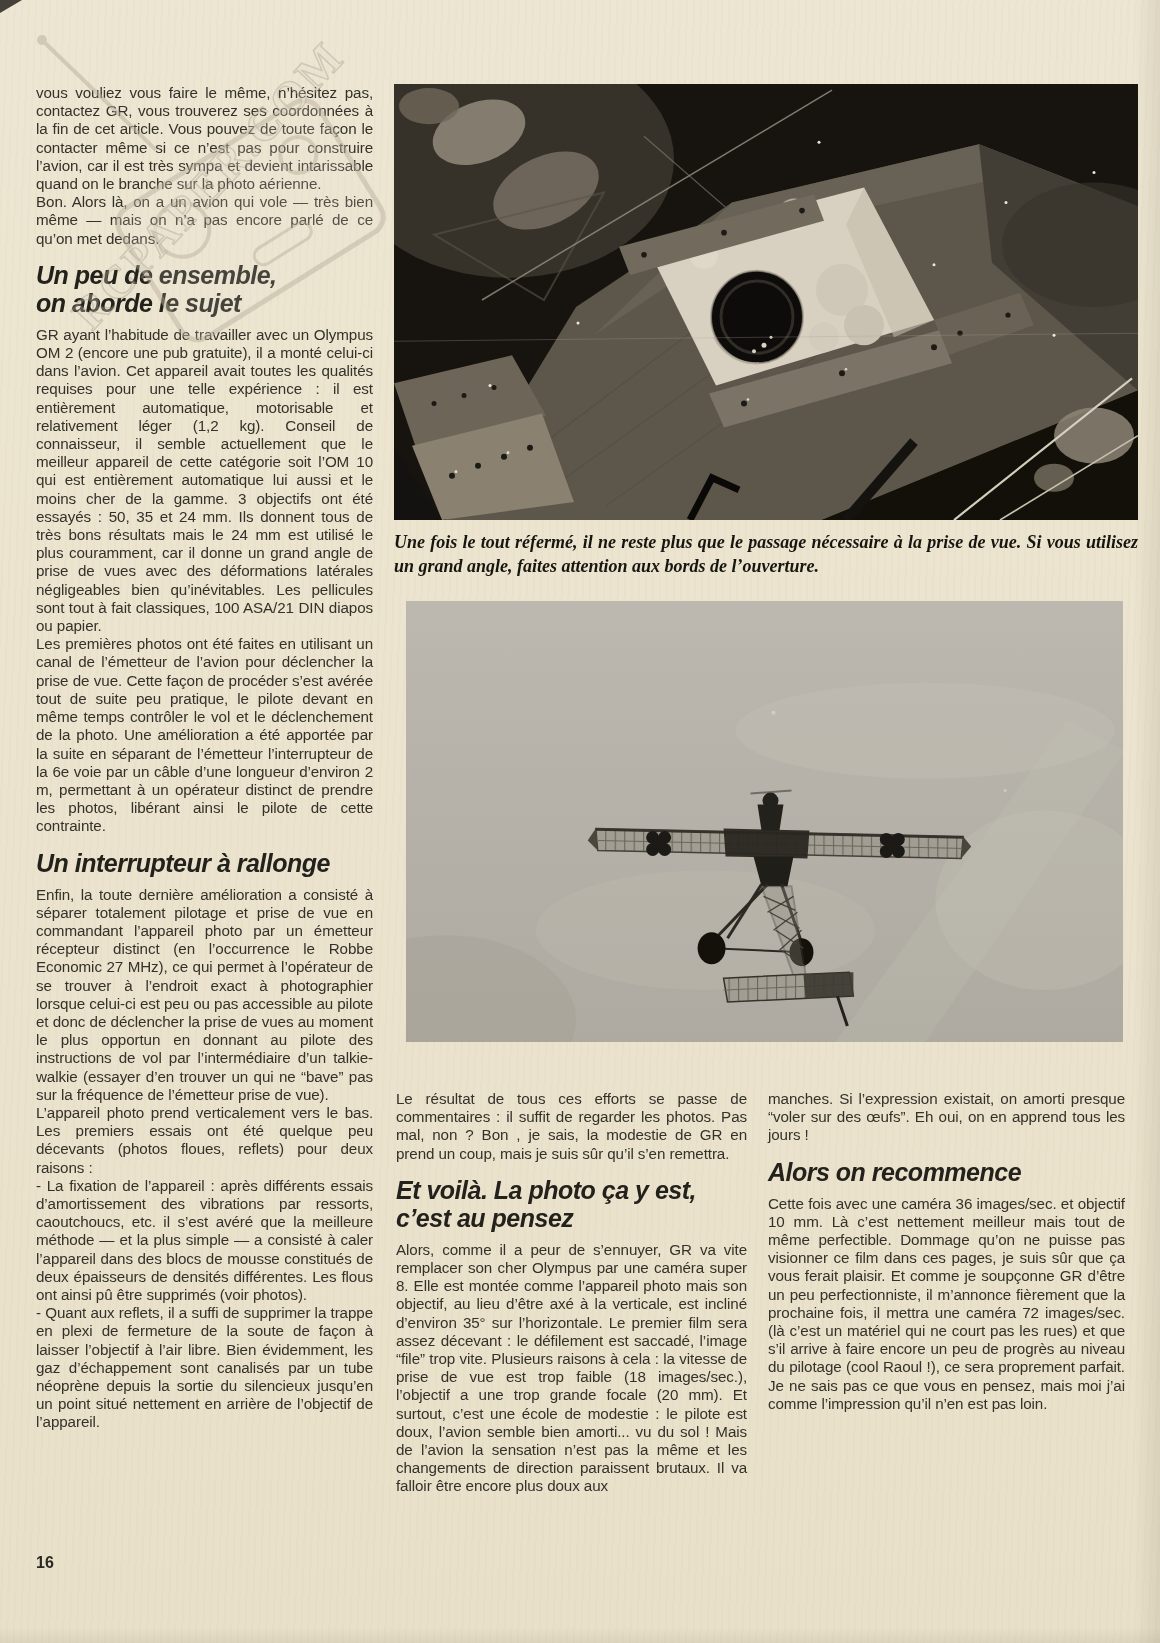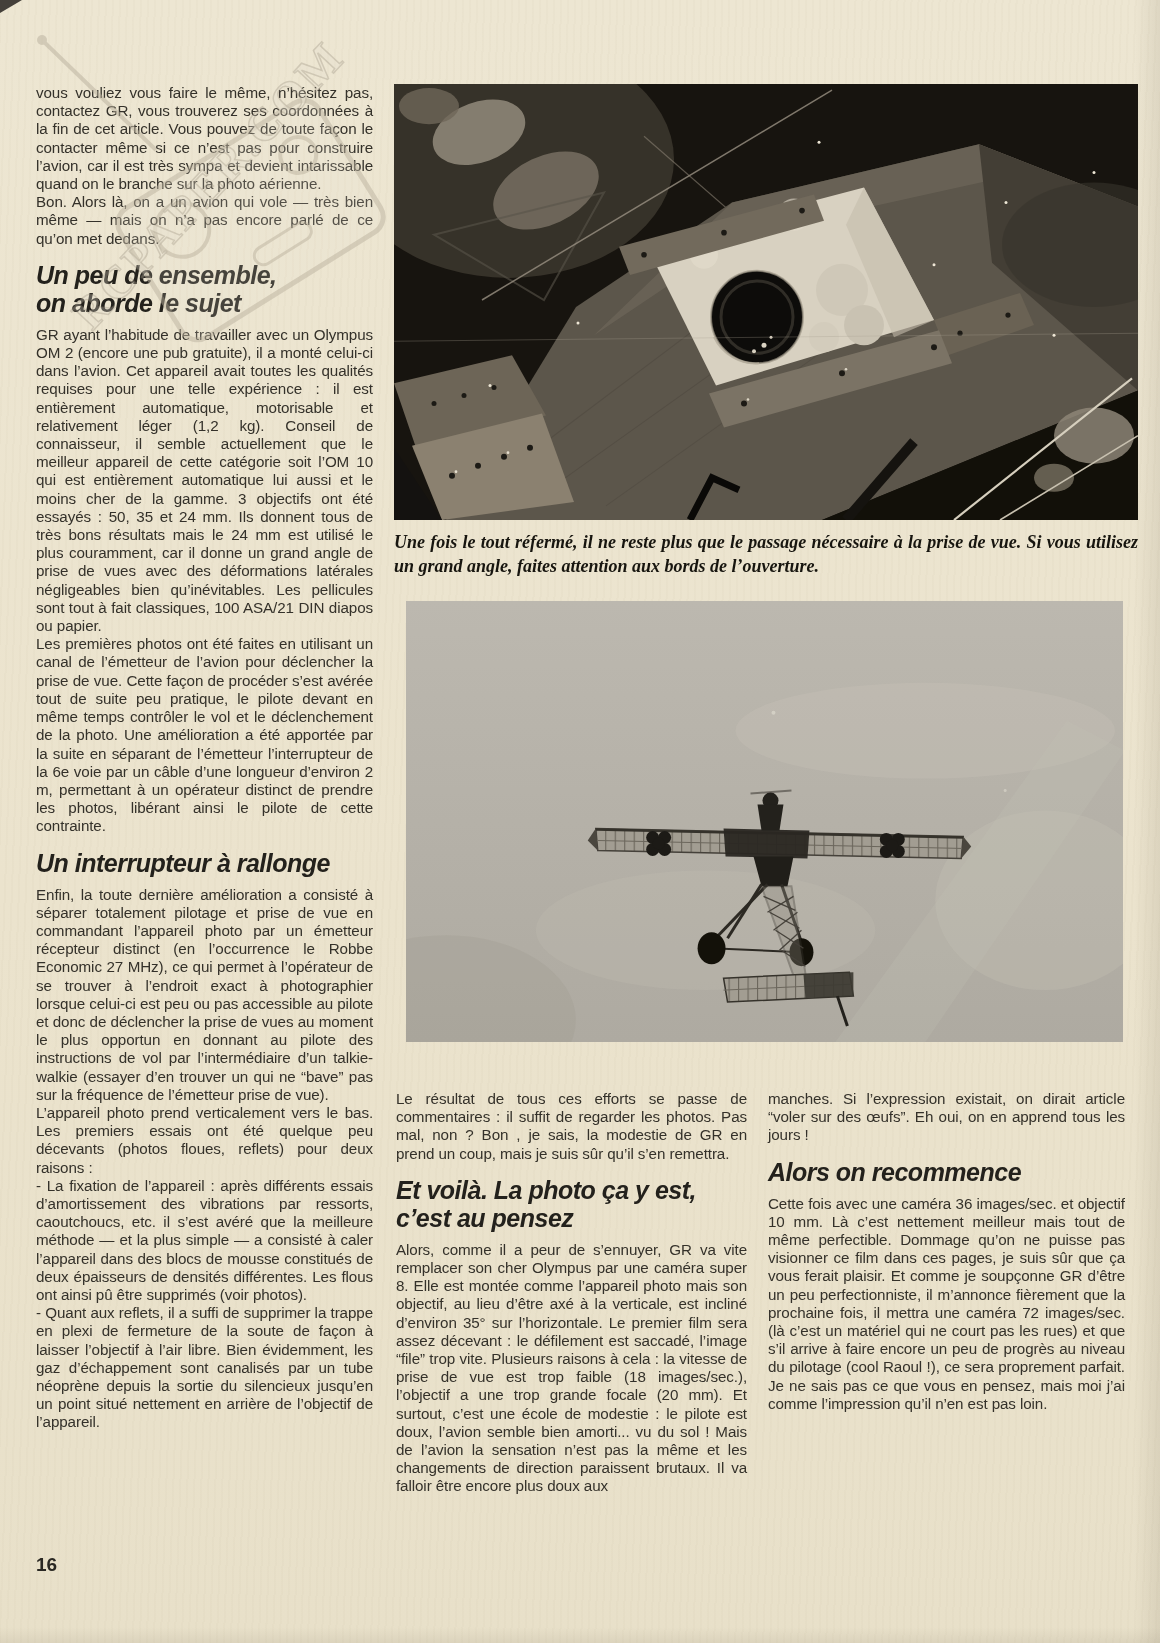--- a/index.html
+++ b/index.html
@@ -21,21 +21,21 @@
   .col{position:absolute;text-align:justify;font-size:15.2px;line-height:18.2px;
     letter-spacing:-0.1px;color:#34312a;}
   .col p{margin:0;}
   .heading{font-style:italic;font-weight:bold;font-size:25px;line-height:28px;
     letter-spacing:-0.5px;color:#23211c;margin:13px 0 9px 0;text-align:left;}
   .heading span{display:block;}
   .caption{position:absolute;font-family:"Liberation Serif", serif;font-style:italic;
     font-weight:bold;font-size:18px;line-height:24px;color:#17150f;text-align:justify;}
   .photo{position:absolute;overflow:hidden;background:#171410;}
   .photo svg{display:block;width:100%;height:100%;}
-  .page-number{position:absolute;left:36px;top:1554px;font-weight:bold;font-size:19px;
+  .page-number{position:absolute;left:36px;top:1554px;font-weight:bold;font-size:16px;
     color:#2a2823;letter-spacing:0;}
   .watermark{position:absolute;left:26px;top:26px;width:390px;height:350px;
     opacity:0.5;pointer-events:none;z-index:5;}
   .colwrap{z-index:1;}
 </style>
 </head>
 <body>
 
 <div class="page">
 
@@ -222,21 +222,21 @@
   <div class="col colwrap" style="left:396px;top:1090px;width:351px;">
     <p>Le résultat de tous ces efforts se passe de commentaires : il suffit de regarder les photos. Pas mal, non ? Bon , je sais, la modestie de GR en prend un coup, mais je suis sûr qu’il s’en remettra.</p>
     <div class="heading">
       <span>Et voilà. La photo ça y est,</span>
       <span>c’est au pensez</span>
     </div>
     <p>Alors, comme il a peur de s’ennuyer, GR va vite remplacer son cher Olympus par une caméra super 8. Elle est montée comme l’appareil photo mais son objectif, au lieu d’être axé à la verticale, est incliné d’environ 35° sur l’horizontale. Le premier film sera assez décevant : le défilement est saccadé, l’image “file” trop vite. Plusieurs raisons à cela : la vitesse de prise de vue est trop faible (18 images/sec.), l’objectif a une trop grande focale (20 mm). Et surtout, c’est une école de modestie : le pilote est doux, l’avion semble bien amorti... vu du sol ! Mais de l’avion la sensation n’est pas la même et les changements de direction paraissent brutaux. Il va falloir être encore plus doux aux</p>
   </div>
 
   <div class="col colwrap" style="left:768px;top:1090px;width:357px;">
-    <p>manches. Si l’expression existait, on dirait article “voler sur des œufs”. Eh oui, on en apprend tous les jours !</p>
+    <p>manches. Si l’expression existait, on amorti presque “voler sur des œufs”. Eh oui, on en apprend tous les jours !</p>
     <div class="heading">
       <span>Alors on recommence</span>
     </div>
     <p>Cette fois avec une caméra 36 images/sec. et objectif 10 mm. Là c’est nettement meilleur mais tout de même perfectible. Dommage qu’on ne puisse pas visionner ce film dans ces pages, je suis sûr que ça vous ferait plaisir. Et comme je soupçonne GR d’être un peu perfectionniste, il m’annonce fièrement que la prochaine fois, il mettra une caméra 72 images/sec. (là c’est un matériel qui ne court pas les rues) et que s’il arrive à faire encore un peu de progrès au niveau du pilotage (cool Raoul !), ce sera proprement parfait. Je ne sais pas ce que vous en pensez, mais moi j’ai comme l’impression qu’il n’en est pas loin.</p>
   </div>
 
   <div class="page-number">16</div>
 
   <div class="edge-right"></div>
   <div class="edge-bottom"></div>

